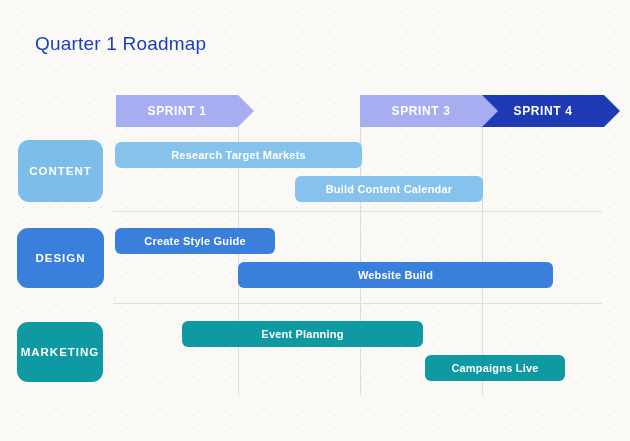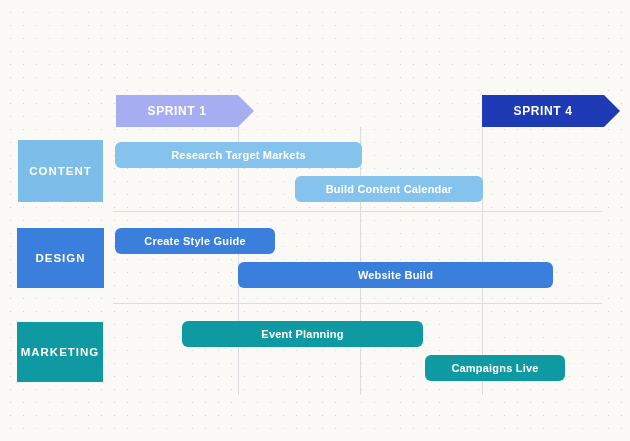--- a/index.html
+++ b/index.html
@@ -30,21 +30,21 @@
     padding-right:16px;box-sizing:border-box;
     clip-path:polygon(0 0, calc(100% - 16px) 0, 100% 50%, calc(100% - 16px) 100%, 0 100%);
     color:#ffffff;font-size:12px;font-weight:bold;letter-spacing:0.6px;
   }
   .sprint.s1{left:116px;z-index:14;}
   .sprint.s2{left:238px;z-index:13;}
   .sprint.s3{left:360px;z-index:12;}
   .sprint.s4{left:482px;z-index:11;}
   
   .rowlabel{
-    position:absolute;border-radius:0;
+    position:absolute;border-radius:11px;
     display:flex;align-items:center;justify-content:center;
     color:#ffffff;font-size:11.5px;font-weight:bold;letter-spacing:1px;
   }
   .rowlabel.content{left:18px;top:140px;width:85px;height:62px;}
   .rowlabel.design{left:17px;top:228px;width:87px;height:60px;}
   .rowlabel.marketing{left:17px;top:322px;width:86px;height:60px;}
   
   .bar{
     position:absolute;height:26px;border-radius:6px;
     display:flex;align-items:center;justify-content:center;
@@ -56,28 +56,30 @@
   .bar.styleguide{left:115px;top:228px;width:160px;}
   .bar.website{left:238px;top:262px;width:315px;}
   .bar.event{left:182px;top:321px;width:241px;}
   .bar.campaigns{left:425px;top:355px;width:140px;}
 </style>
 </head>
 <body>
 
 <div class="canvas">
 
+  <div class="title">Quarter 1 Roadmap</div>
 
   <div class="vline v1"></div>
   <div class="vline v2"></div>
   <div class="vline v3"></div>
   <div class="hline h1"></div>
   <div class="hline h2"></div>
 
   <div class="sprint s1" style="background: rgb(166, 174, 241);">SPRINT 1</div>
+  <div class="sprint s3" style="background: rgb(166, 174, 241);">SPRINT 3</div>
   <div class="sprint s4" style="background: rgb(30, 58, 180);">SPRINT 4</div>
 
   <div class="rowlabel content" style="background: rgb(124, 189, 233);">CONTENT</div>
   <div class="rowlabel marketing" style="background: rgb(15, 154, 163);">MARKETING</div>
   <div class="rowlabel design" style="background: rgb(59, 127, 220);">DESIGN</div>
 
   <div class="bar research" style="background: rgb(133, 194, 236);">Research Target Markets</div>
   <div class="bar buildcal" style="background: rgb(133, 194, 236);">Build Content Calendar</div>
   <div class="bar styleguide" style="background: rgb(59, 127, 220);">Create Style Guide</div>
   <div class="bar website" style="background: rgb(59, 127, 220);">Website Build</div>

